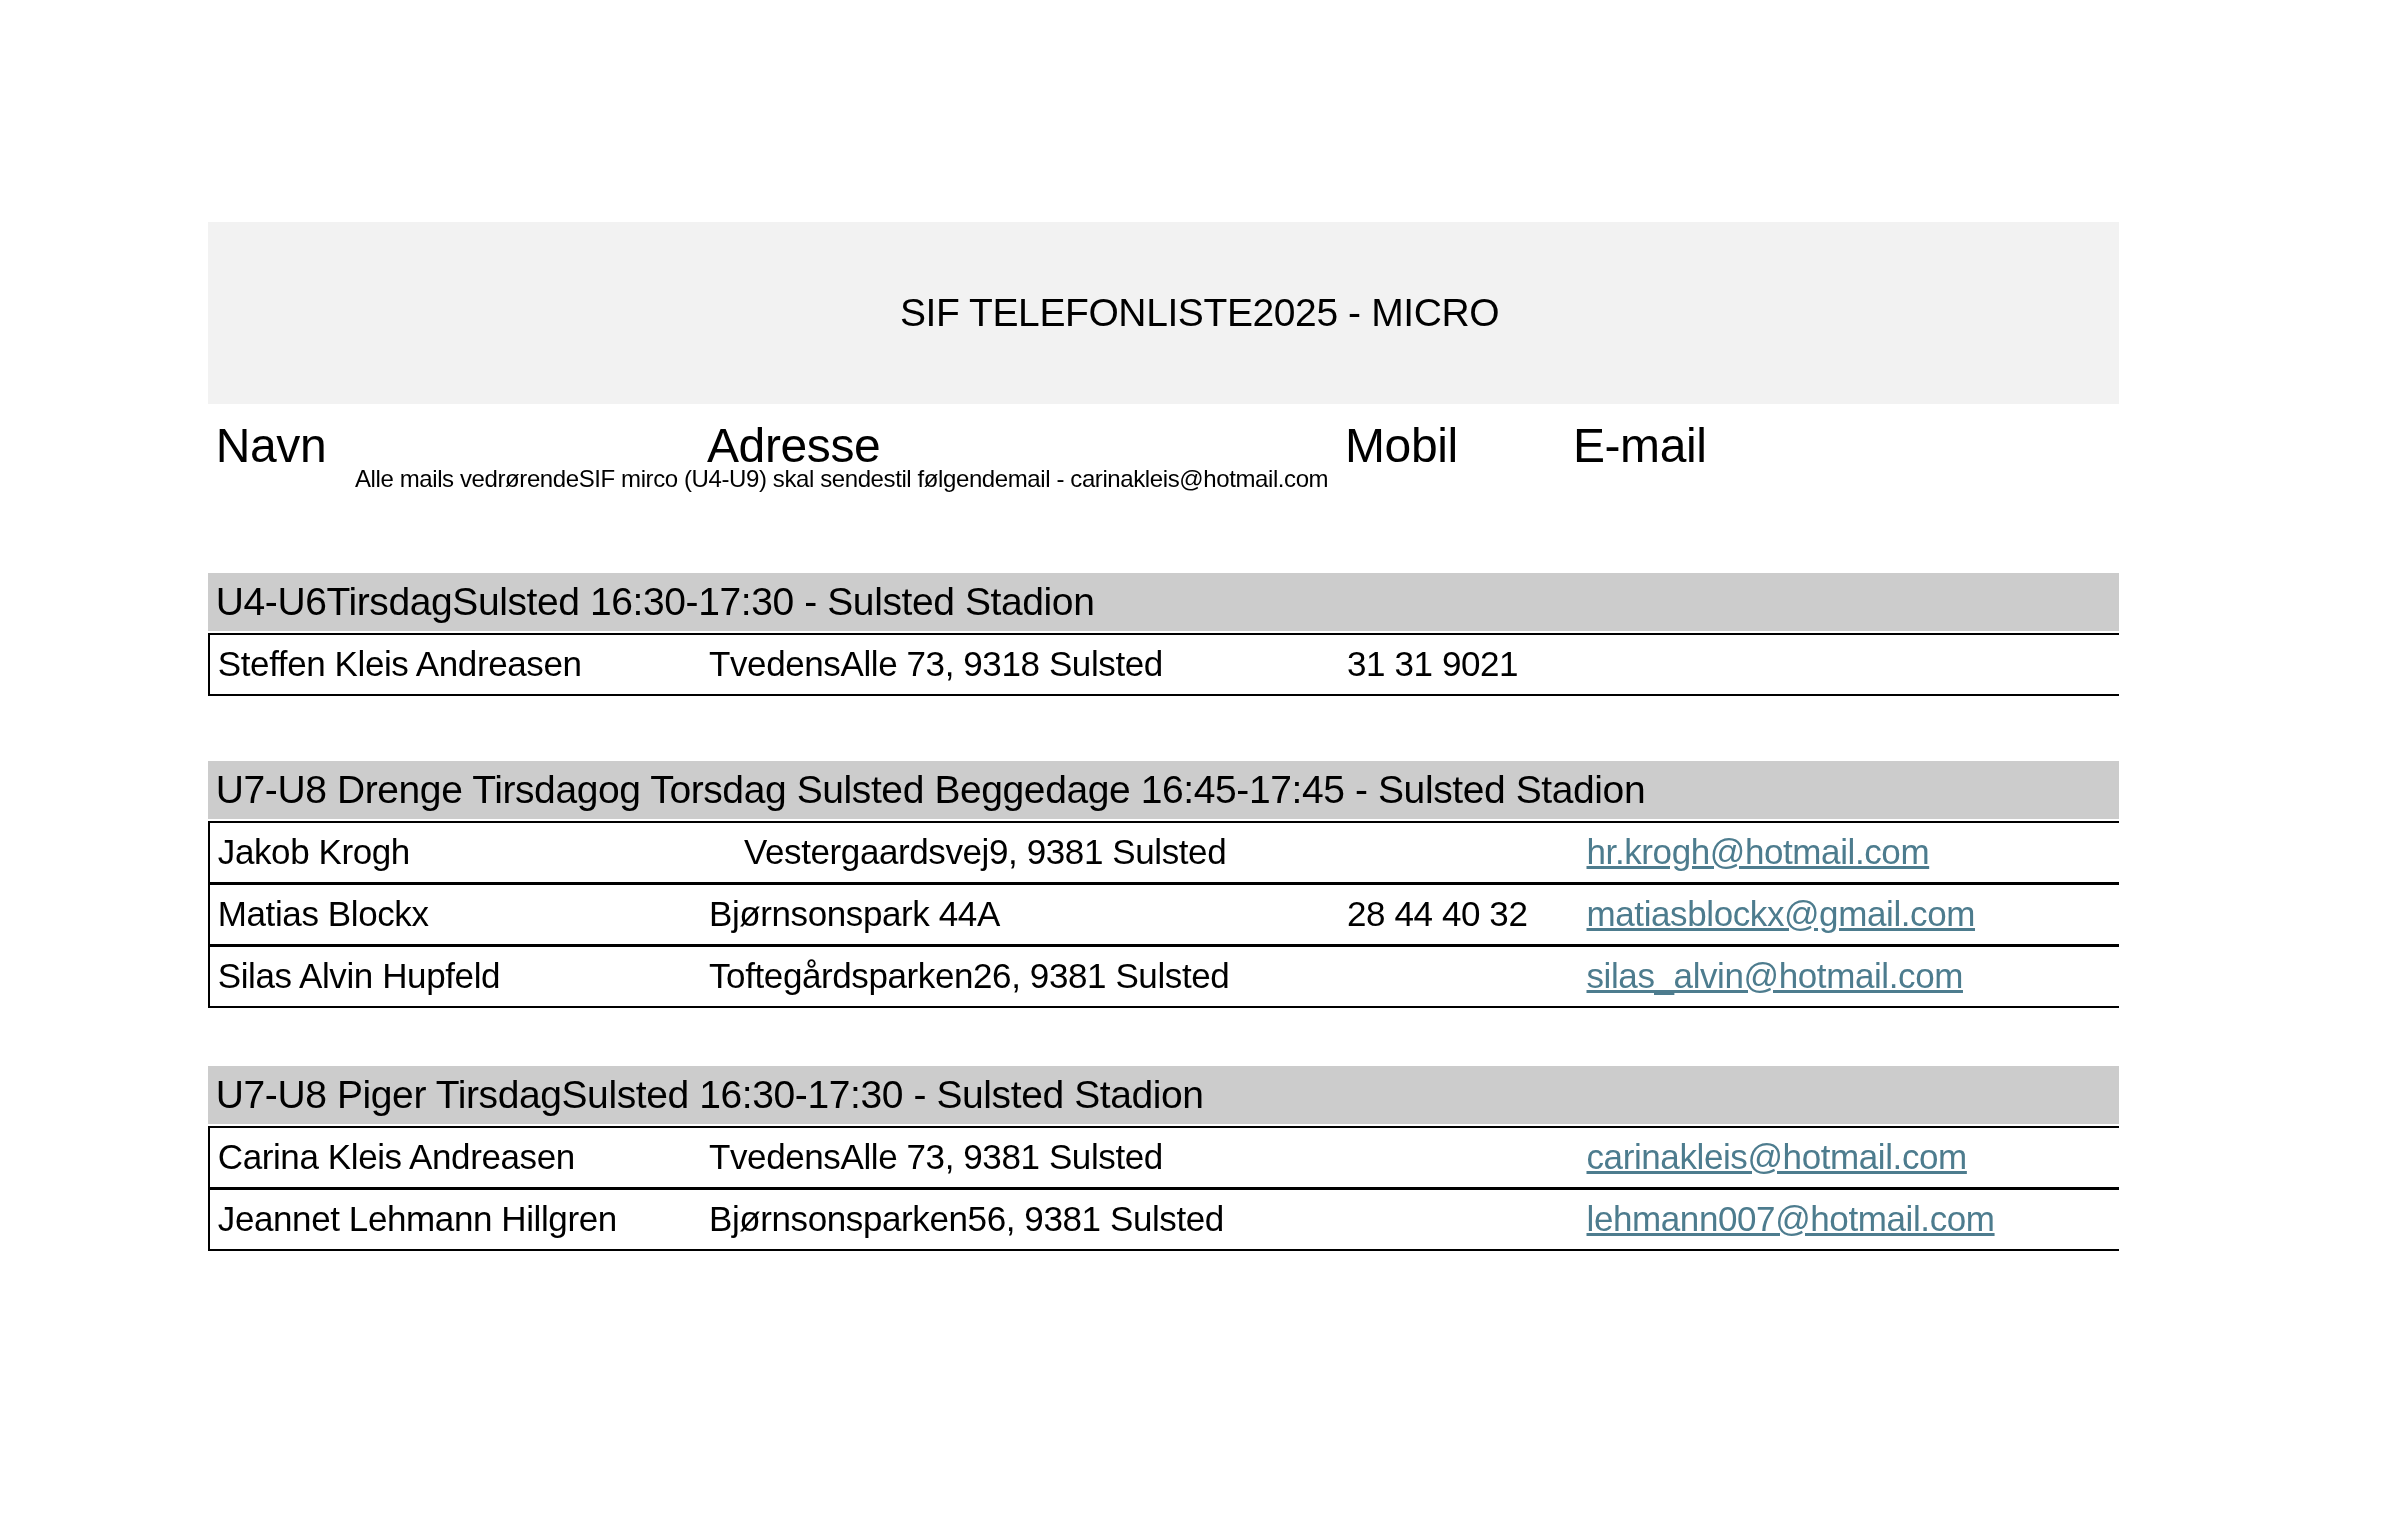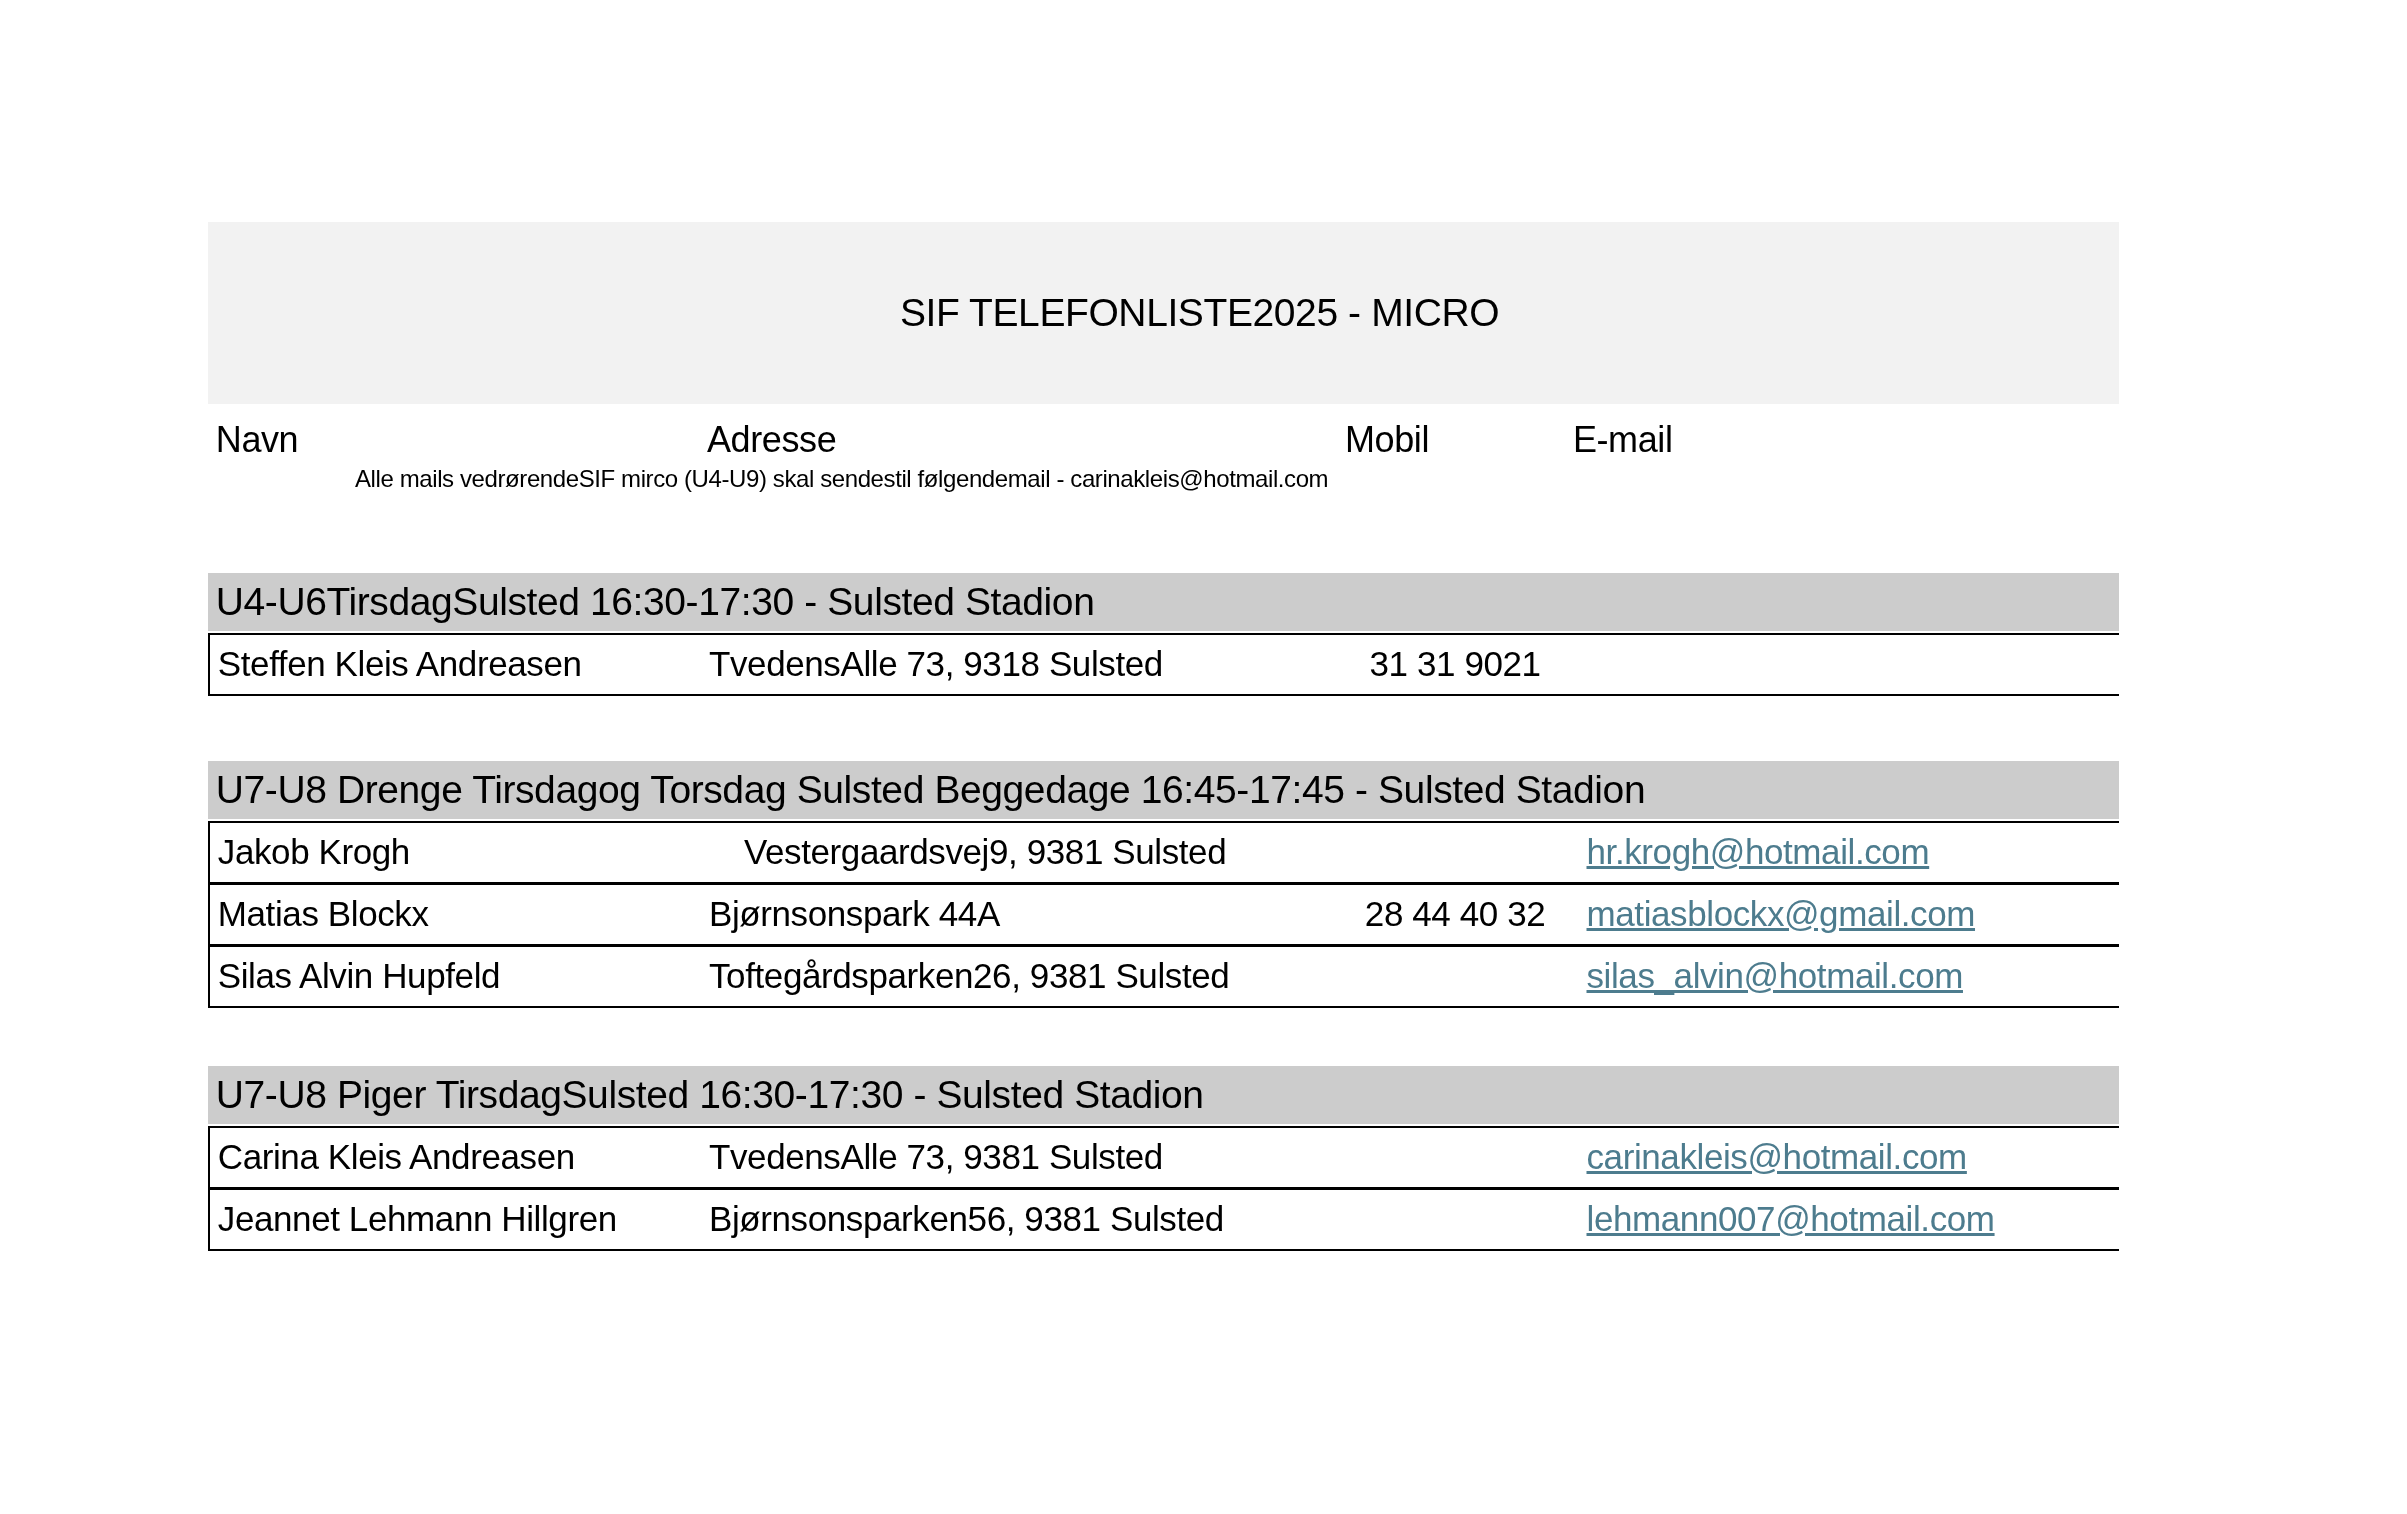--- a/index.html
+++ b/index.html
@@ -26,24 +26,24 @@
     align-items: center;
     justify-content: center;
   }
   .title { font-size: 39px; }
   
   .cols, .row {
     display: grid;
     grid-template-columns: 499px 638px 224px 1fr;
     align-items: center;
   }
-  .cols { margin-top: 13.6px; height: 45px; font-size: 36px; }
+  .cols { margin-top: 13.6px; height: 45px; font-size: 48px; }
   .cell { overflow: visible; white-space: nowrap; }
   .cell.name { padding-left: 7.8px; }
-  .cell.mob  { text-align: center; padding-right: 7.8px; }
+  .cell.mob  { text-align: left; padding-right: 7.8px; }
   .cell.mob.left { text-align: left; padding-right: 0; }
   .cell.mail { padding-left: 15.5px; }
   .cell.mail.hdr { padding-left: 3.9px; }
   .note {
     margin-top: 2px;
     height: 45px;
     padding-left: 147px;
     font-size: 24px;
     white-space: nowrap;
   }

